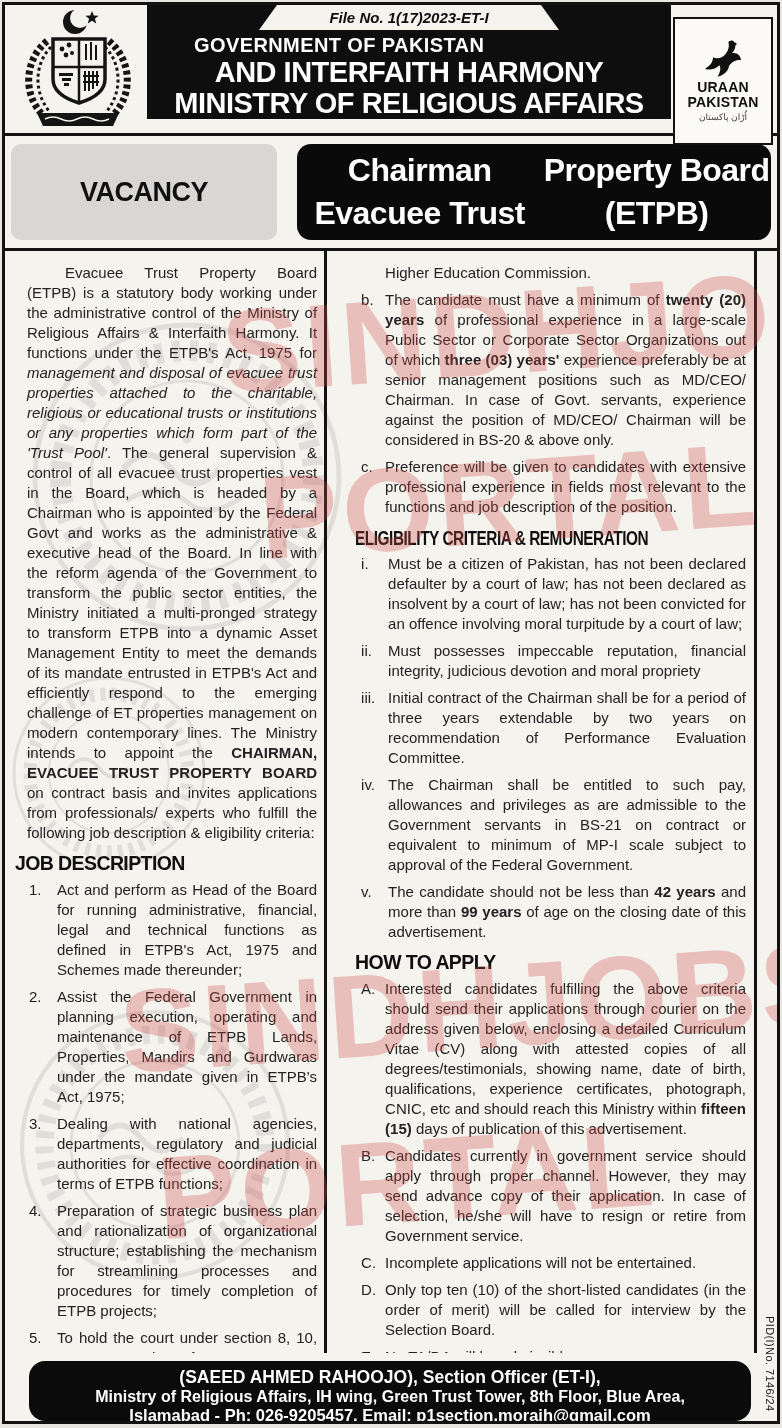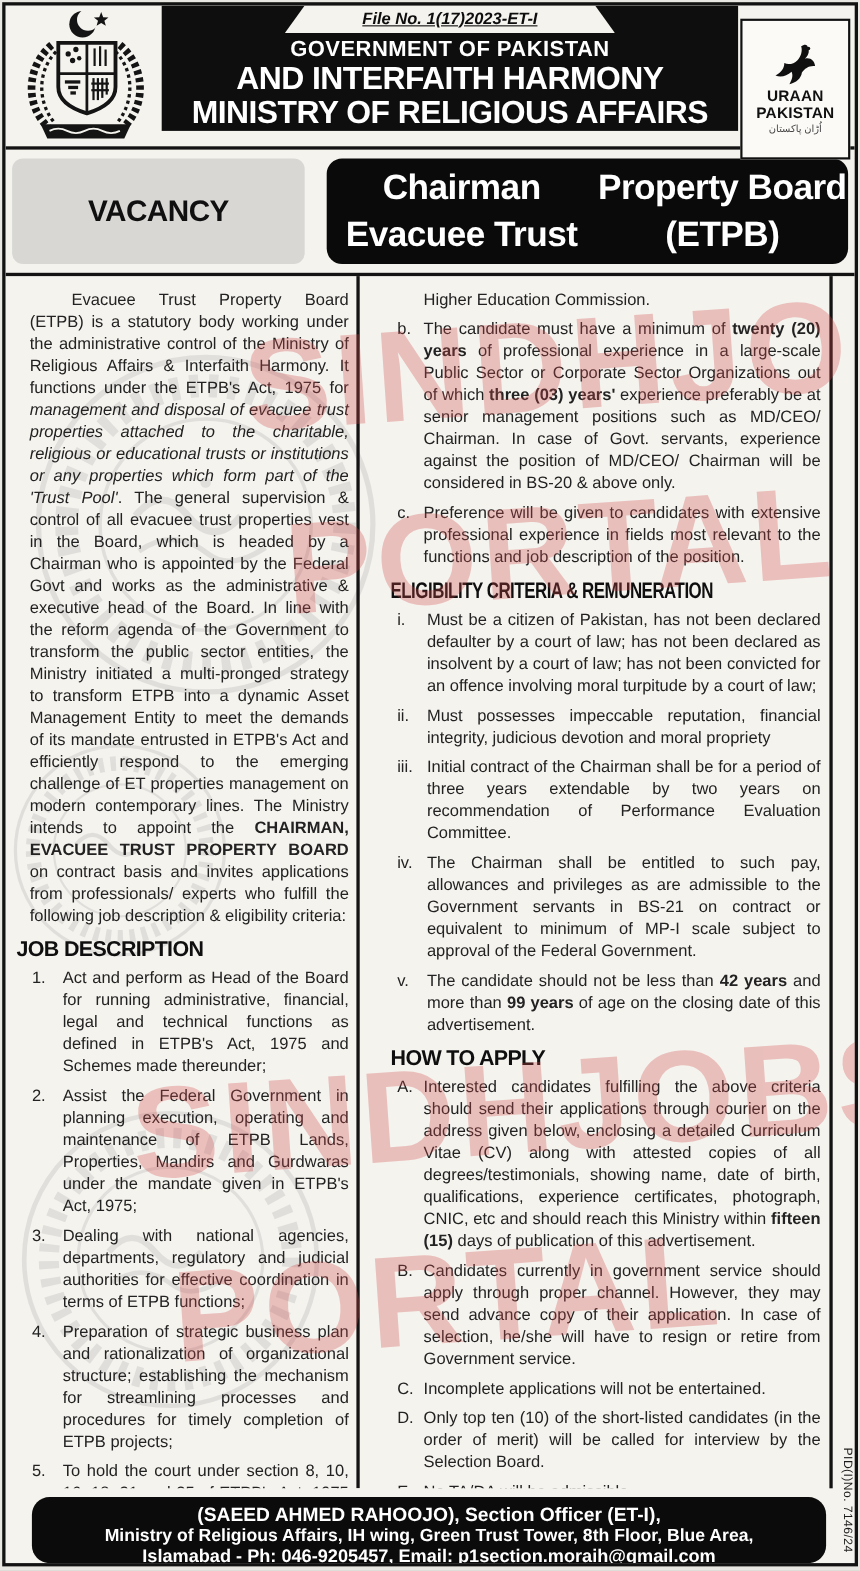--- a/index.html
+++ b/index.html
@@ -14,23 +14,23 @@
   }
   
   .header{ position:relative; height:128px; }
   .emblem{ position:absolute; left:8px; top:2px; width:130px; height:122px; }
   .hpanel{ position:absolute; left:142px; top:0; width:524px; height:114px; background:#0e0e0e; }
   .fileno{
     position:absolute; left:50%; top:0; transform:translateX(-50%);
     width:300px; height:25px; background:#f5f3ee;
     clip-path:polygon(18px 0, calc(100% - 18px) 0, 100% 100%, 0 100%);
     display:flex; align-items:center; justify-content:center;
-    font-style:italic; font-weight:700; font-size:15px; color:#0d0d0d;text-decoration:underline;
-  }
-  .gov{ margin-top:29px; text-align:center; color:#fff; font-weight:700; font-size:20px; letter-spacing:.4px; }
+    font-style:italic; font-weight:700; font-size:15px; color:#0d0d0d;
+  }
+  .gov{ margin-top:29px; color:#fff; font-weight:700; font-size:20px; letter-spacing:.4px;padding-left:47px; }
   .min{ text-align:center; color:#fff; font-weight:700; font-size:29px; line-height:31px; letter-spacing:-.5px; }
   .uraan{
     position:absolute; right:4px; top:12px; width:100px; height:128px;
     background:#fbfaf7; border:2px solid #111;
     display:flex; flex-direction:column; align-items:center; justify-content:center;
   }
   .uraan .bird{ width:42px; height:40px; }
   .uraan .ul{ font-weight:700; font-size:14px; line-height:15px; color:#101010; letter-spacing:.2px; }
   .uraan .urdu{ font-size:9px; color:#444; margin-top:2px; }
   
@@ -313,18 +313,18 @@
               <span class="marker">E.</span>
               <span class="txt"><span>No TA/DA will be admissible.</span></span>
             </div>
           </div>
       </div>
     </div>
 
     <div class="footer">
       <div class="f1">(SAEED AHMED RAHOOJO), Section Officer (ET-I),</div>
       <div class="f2">Ministry of Religious Affairs, IH wing, Green Trust Tower, 8th Floor, Blue Area,</div>
-      <div class="f3">Islamabad - Ph: 046-9205457, Email: p1section.moraih@gmail.com</div>
+      <div class="f3">Islamabad - Ph: 026-9205457, Email: p1section.moraih@gmail.com</div>
     </div>
 
     <div class="pid">PID(I)No. 7146/24</div>
   </div>
 </div>
 
 </body></html>

